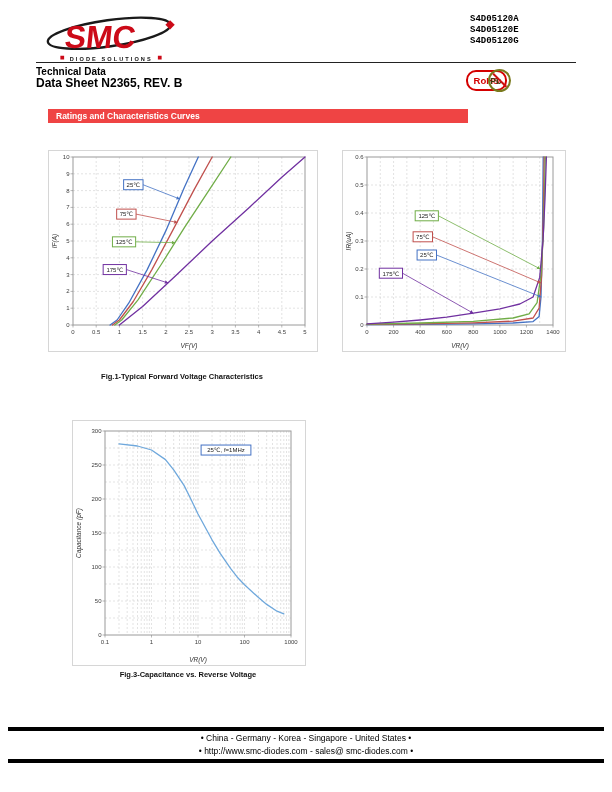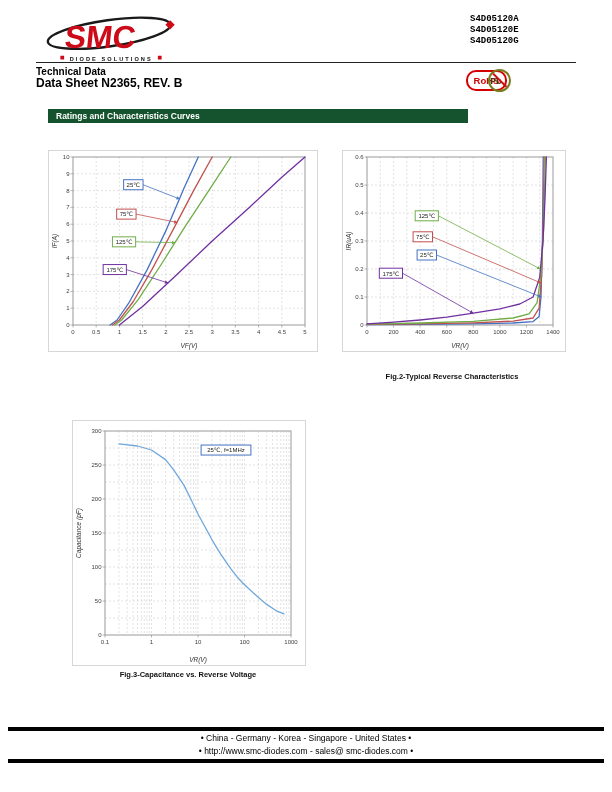--- a/index.html
+++ b/index.html
@@ -11,21 +11,21 @@
   .header-rule{position:absolute;left:36px;top:62px;width:540px;height:1px;background:#222;}
   .techline1{position:absolute;left:36px;top:66px;font-size:10px;font-weight:bold;color:#000;}
   .techline2{position:absolute;left:36px;top:76px;font-size:12px;font-weight:bold;color:#000;}
 
   .rohs{position:absolute;left:466px;top:70px;width:37px;height:17px;border:2px solid #d40000;border-radius:10px;
         color:#d40000;font-weight:bold;font-size:9.5px;display:flex;align-items:center;justify-content:center;}
   .pb{position:absolute;left:488px;top:69px;width:19px;height:19px;border:2px solid #7a7a1e;border-radius:50%;
       color:#3a3a0c;font-weight:bold;font-size:9px;display:flex;align-items:center;justify-content:flex-start;overflow:hidden;}
   .pb-slash{position:absolute;left:-3px;top:8px;width:25px;height:2px;background:#cc1111;transform:rotate(45deg);}
 
-  .banner{position:absolute;left:48px;top:109px;width:420px;height:14px;background:#14532d;color:#fff;
+  .banner{position:absolute;left:48px;top:109px;width:420px;height:14px;background:#ef4444;color:#fff;
           font-weight:bold;font-size:8.5px;line-height:14px;padding-left:8px;box-sizing:border-box;}
 
   .chart-svg{position:absolute;background:#fff;border:1px solid #d6d6d6;}
   .caption{position:absolute;font-size:7.5px;font-weight:bold;color:#111;text-align:center;}
 
   .footer-bar{position:absolute;left:8px;width:596px;height:4px;background:#000;}
   .footer-text{position:absolute;left:0;width:612px;text-align:center;font-size:8.5px;color:#000;}
 </style>
 </head>
 <body>
@@ -216,21 +216,21 @@
       <text x="79.8" y="88.1" font-size="6" fill="#222" text-anchor="middle">75℃</text>
       <line x1="93.4857142857143" y1="104" x2="198.30857142857144" y2="146" stroke="#4472C4" stroke-width="0.8"></line>
       <polygon points="198.30857142857144,146 194.6686621354837,146.48068736003074 196.007615683826,143.13895077624954" fill="#4472C4"></polygon>
       <rect x="74.08571428571429" y="99" width="19.4" height="10" fill="#fff" stroke="#4472C4" stroke-width="1"></rect>
       <text x="83.78571428571429" y="106.3" font-size="6" fill="#222" text-anchor="middle">25℃</text>
       <line x1="59.51428571428571" y1="122.19999999999999" x2="130.28571428571428" y2="162.24" stroke="#7030A0" stroke-width="0.8"></line>
       <polygon points="130.28571428571428,162.24 126.61421359714058,162.23090638670598 128.3869200427715,159.09761548772795" fill="#7030A0"></polygon>
       <rect x="36.31428571428571" y="117.19999999999999" width="23.2" height="10" fill="#fff" stroke="#7030A0" stroke-width="1"></rect>
       <text x="47.91428571428571" y="124.49999999999999" font-size="6" fill="#222" text-anchor="middle">175℃</text>
     </svg>
-  <div class="caption" style="left:332px;top:372px;width:240px">Fig.2-Typical Reverse Characteristics</div>
+  <div class="caption" style="left:48px;top:372px;width:268px">Fig.1-Typical Forward Voltage Characteristics</div>
 
   <svg class="chart-svg" style="left:72px;top:420px;width:232px;height:244px" viewBox="0 0 232 244">
       <rect x="32" y="10" width="186" height="204" fill="#fff"></rect>
       <line x1="45.99789479837513" y1="10" x2="45.99789479837513" y2="214" stroke="#c6c6c6" stroke-width="0.5" stroke-dasharray="2 2"></line>
       <line x1="54.1861383444643" y1="10" x2="54.1861383444643" y2="214" stroke="#c6c6c6" stroke-width="0.5" stroke-dasharray="2 2"></line>
       <line x1="59.99578959675026" y1="10" x2="59.99578959675026" y2="214" stroke="#c6c6c6" stroke-width="0.5" stroke-dasharray="2 2"></line>
       <line x1="64.50210520162487" y1="10" x2="64.50210520162487" y2="214" stroke="#c6c6c6" stroke-width="0.5" stroke-dasharray="2 2"></line>
       <line x1="68.18403314283944" y1="10" x2="68.18403314283944" y2="214" stroke="#c6c6c6" stroke-width="0.5" stroke-dasharray="2 2"></line>
       <line x1="71.29705886066294" y1="10" x2="71.29705886066294" y2="214" stroke="#c6c6c6" stroke-width="0.5" stroke-dasharray="2 2"></line>
       <line x1="73.99368439512537" y1="10" x2="73.99368439512537" y2="214" stroke="#c6c6c6" stroke-width="0.5" stroke-dasharray="2 2"></line>

